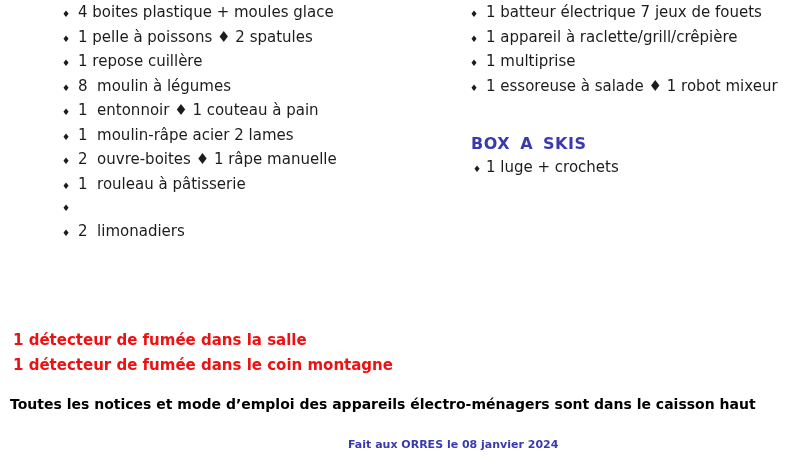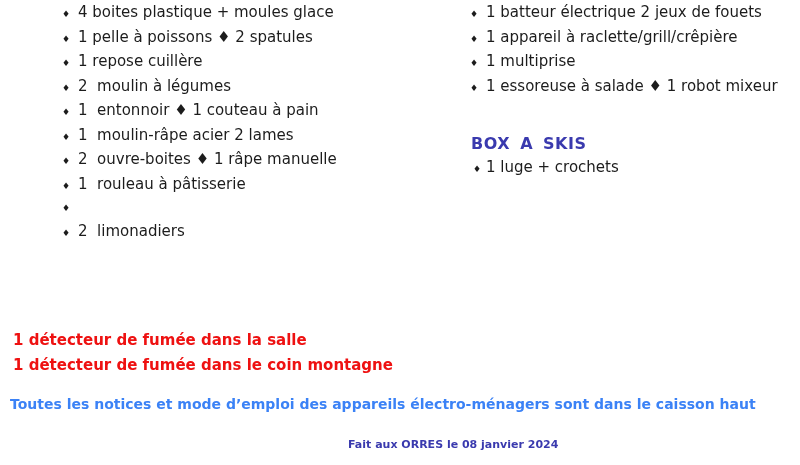--- a/index.html
+++ b/index.html
@@ -60,21 +60,21 @@
     line-height: 25px;
     color: #ee1111;
     white-space: nowrap;
   }
   .notice-line {
     position: absolute;
     left: 10px;
     top: 396px;
     font-size: 14px;
     font-weight: bold;
-    color: #3b82f6;
+    color: #000000;
     white-space: nowrap;
   }
   .date-line {
     position: absolute;
     left: 348px;
     top: 438px;
     font-size: 11px;
     font-weight: bold;
     color: #3a3aae;
     white-space: nowrap;
@@ -89,21 +89,21 @@
       <span class="bullet">♦</span>
       <span class="txt">4 boites plastique + moules glace</span>
     </li><li>
       <span class="bullet">♦</span>
       <span class="txt">1 pelle à poissons ♦ 2 spatules</span>
     </li><li>
       <span class="bullet">♦</span>
       <span class="txt">1 repose cuillère</span>
     </li><li>
       <span class="bullet">♦</span>
-      <span class="txt">2  moulin à légumes</span>
+      <span class="txt">8  moulin à légumes</span>
     </li><li>
       <span class="bullet">♦</span>
       <span class="txt">1  entonnoir ♦ 1 couteau à pain</span>
     </li><li>
       <span class="bullet">♦</span>
       <span class="txt">1  moulin-râpe acier 2 lames</span>
     </li><li>
       <span class="bullet">♦</span>
       <span class="txt">2  ouvre-boites ♦ 1 râpe manuelle</span>
     </li><li>
@@ -111,21 +111,21 @@
       <span class="txt">1  rouleau à pâtisserie</span>
     </li><li>
       <span class="bullet">♦</span>
     </li><li>
       <span class="bullet">♦</span>
       <span class="txt">2  limonadiers</span>
     </li></ul>
 
   <ul class="item-list right-list"><li>
       <span class="bullet">♦</span>
-      <span class="txt">1 batteur électrique 2 jeux de fouets</span>
+      <span class="txt">1 batteur électrique 7 jeux de fouets</span>
     </li><li>
       <span class="bullet">♦</span>
       <span class="txt">1 appareil à raclette/grill/crêpière</span>
     </li><li>
       <span class="bullet">♦</span>
       <span class="txt">1 multiprise</span>
     </li><li>
       <span class="bullet">♦</span>
       <span class="txt">1 essoreuse à salade ♦ 1 robot mixeur</span>
     </li></ul>

